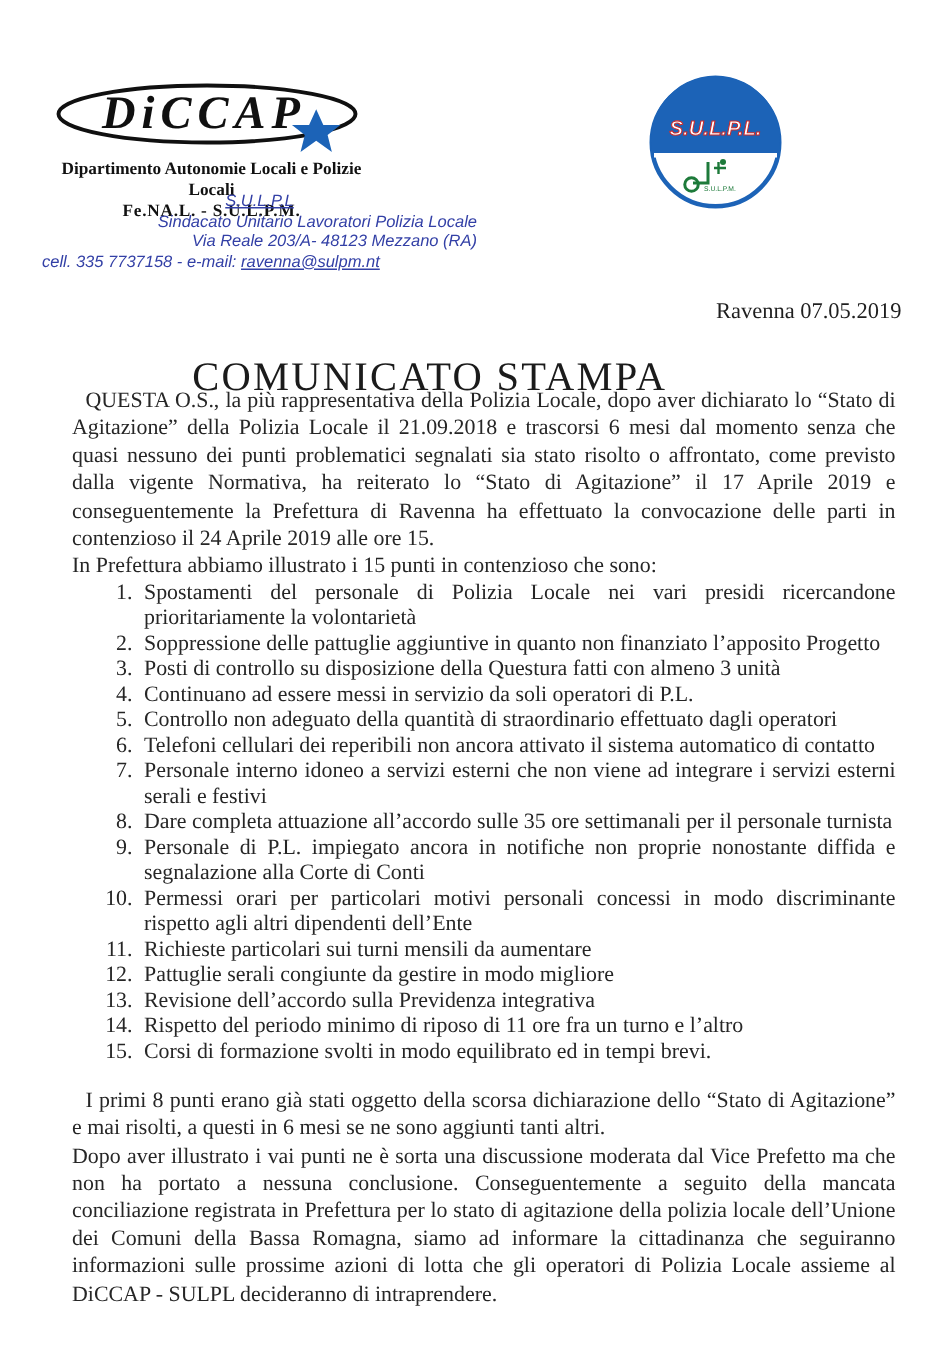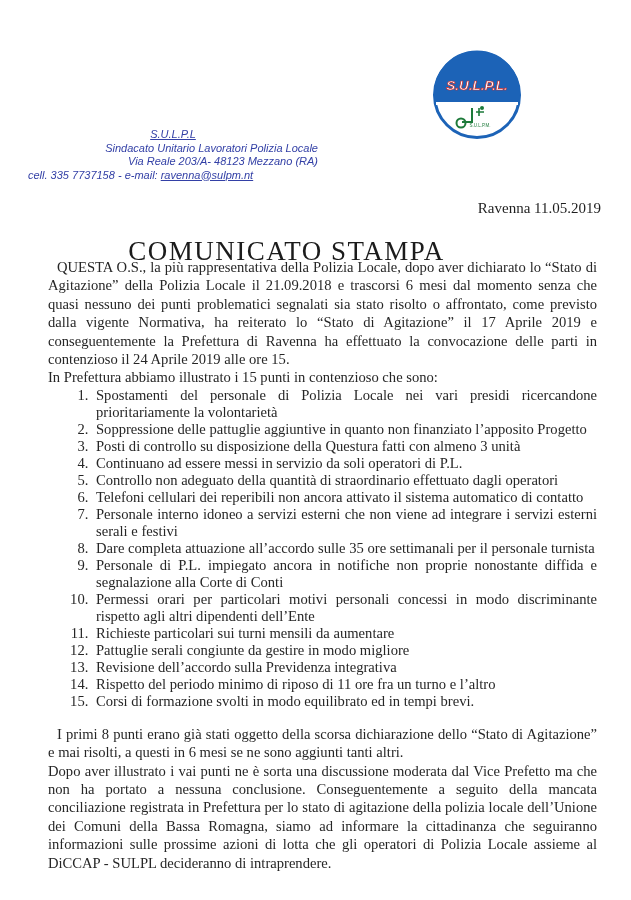--- a/index.html
+++ b/index.html
@@ -56,20 +56,29 @@
     line-height:17px; font-size:14.6px;
   }
   ol.points li { padding-left:4px; margin:0; text-align:justify; }
   .gap { height:15px; }
 </style>
 </head>
 <body>
 
 <div class="page">
 
+  <div class="diccap-block">
+    <svg class="diccap-logo-svg" width="210" height="52" viewBox="0 0 210 52">
+      <ellipse cx="102" cy="24" rx="99" ry="19" fill="none" stroke="#101010" stroke-width="2.6"></ellipse>
+      <text x="100" y="33" text-anchor="middle" font-family="Liberation Serif, serif" font-size="31" font-style="italic" font-weight="bold" letter-spacing="4" fill="#101010">DiCCAP</text>
+      <polygon points="176,30 181,41 193,41 184,48 187,60 176,52 165,60 168,48 159,41 171,41" transform="scale(0.95) translate(8,-8)" fill="#1c63b7"></polygon>
+    </svg>
+    <div class="diccap-tagline">Dipartimento Autonomie Locali e Polizie Locali</div>
+    <div class="diccap-fed">Fe.NA.L.  -  S.U.L.P.M.</div>
+  </div>
 
   <div class="contact-block">
     <div>
         <div class="l0">S.U.L.P.L</div>
         <div class="lc">Sindacato Unitario Lavoratori Polizia Locale</div>
         <div class="lc">Via Reale 203/A- 48123 Mezzano (RA)</div>
       </div>
     <div class="contact-last"><span>cell. 335 7737158  -  e-mail: </span><a class="contact-email">ravenna@sulpm.nt</a></div>
   </div>
 
@@ -80,21 +89,21 @@
     <text x="45" y="40" text-anchor="middle" font-family="Liberation Sans, sans-serif" font-size="13.5" font-weight="bold" font-style="italic" fill="#ffffff" stroke="#cc2a2a" stroke-width="0.7">S.U.L.P.L.</text>
     <g stroke="#1d7a3a" fill="none" stroke-width="2">
       <path d="M40 58 L40 72 L30 72"></path>
       <circle cx="29" cy="73" r="4.5"></circle>
       <path d="M44 62 L52 62 M47 58 L47 66" stroke-width="1.6"></path>
       <circle cx="50" cy="58" r="2" fill="#1d7a3a" stroke="none"></circle>
     </g>
     <text x="48" y="77" text-anchor="middle" font-family="Liberation Sans, sans-serif" font-size="4.5" fill="#1d7a3a">S.U.L.P.M.</text>
   </svg>
 
-  <div class="doc-date">Ravenna 11.05.2019</div>
+  <div class="doc-date">Ravenna 07.05.2019</div>
   <div class="doc-title">COMUNICATO STAMPA</div>
 
   <div class="content">
     <p class="indent">QUESTA O.S., la più rappresentativa della Polizia Locale, dopo aver dichiarato lo “Stato di Agitazione” della Polizia Locale il 21.09.2018 e trascorsi 6 mesi dal momento senza che quasi nessuno dei punti problematici segnalati sia stato risolto o affrontato, come previsto dalla vigente Normativa, ha reiterato lo “Stato di Agitazione” il 17 Aprile 2019 e conseguentemente la Prefettura di Ravenna ha effettuato la convocazione delle parti in contenzioso il 24 Aprile 2019 alle ore 15.</p>
     <p>In Prefettura abbiamo illustrato i 15 punti in contenzioso che sono:</p>
     <ol class="points">
         <li>Spostamenti del personale di Polizia Locale nei vari presidi ricercandone prioritariamente la volontarietà</li>
         <li>Soppressione delle pattuglie aggiuntive in quanto non finanziato l’apposito Progetto</li>
         <li>Posti di controllo su disposizione della Questura fatti con almeno 3 unità</li>
         <li>Continuano ad essere messi in servizio da soli operatori di P.L.</li>

